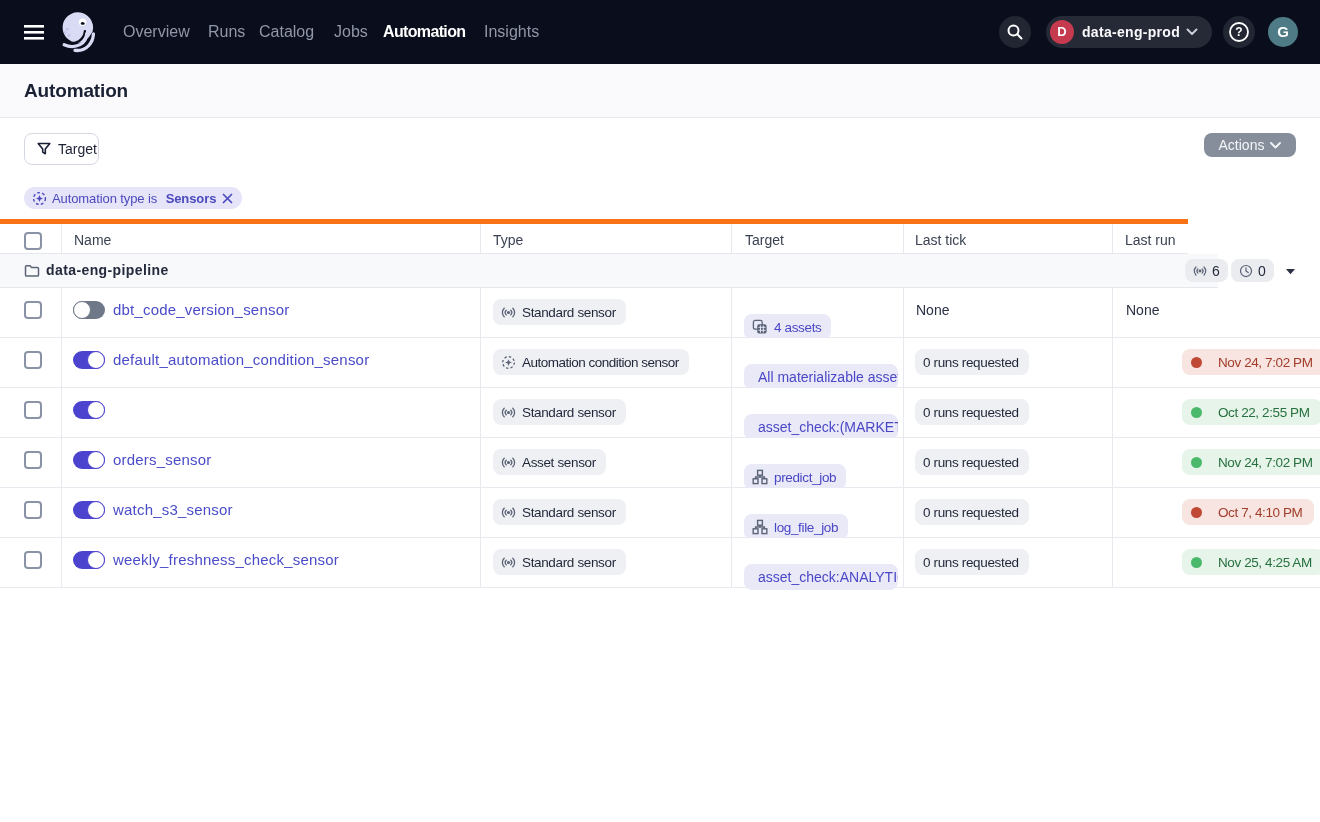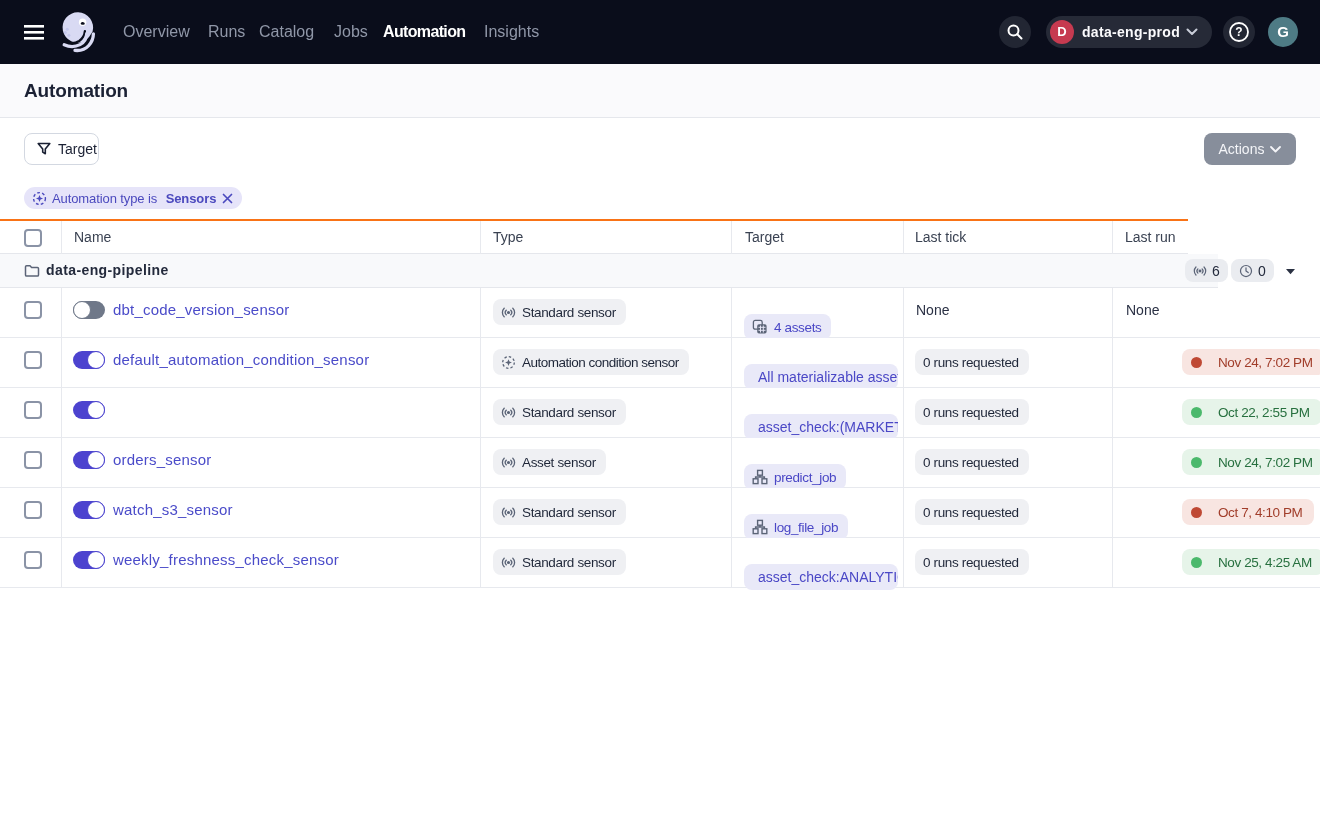--- a/index.html
+++ b/index.html
@@ -18,28 +18,28 @@
   .avatar { position:absolute; left:1268px; top:17px; width:30px; height:30px; border-radius:50%; background:#4E7B85; color:#fff; font-size:15px; font-weight:700; text-align:center; line-height:30px; }
 
   
   .pagehead { position:absolute; left:0; top:64px; width:1320px; height:54px; background:#FAFAFC; border-bottom:1px solid #E5E7EC; }
   .pagehead h1 { position:absolute; left:24px; top:0; height:54px; line-height:54px; font-size:19px; font-weight:700; letter-spacing:-0.15px; color:#1B2134; }
 
   
   .filterbtn { position:absolute; left:24px; top:133px; width:75px; height:32px; border:1px solid #D3D8E1; border-radius:8px; background:#fff; display:flex; align-items:center; padding-left:11px; gap:6px; font-size:14px; font-weight:500; color:#1B2134; }
   .searchbox { position:absolute; left:113px; top:133px; width:355px; height:32px; border:1px solid #D3D8E1; border-radius:8px; background:#fff; display:flex; align-items:center; padding-left:10px; gap:7px; }
   .searchbox span { color:#99A3B7; font-size:14px; }
-  .actionsbtn { position:absolute; left:1204px; top:133px; width:92px; height:32px; border-radius:8px; background:#878E9B; display:flex; align-items:center; justify-content:center; gap:6px; font-size:14px; font-weight:500; color:#F4F5F8; }
+  .actionsbtn { position:absolute; left:1204px; top:133px; width:92px; height:24px; border-radius:8px; background:#878E9B; display:flex; align-items:center; justify-content:center; gap:6px; font-size:14px; font-weight:500; color:#F4F5F8; }
 
   
   .ftag { position:absolute; left:24px; top:187px; height:22px; border-radius:11px; background:#E6E4F9; display:flex; align-items:center; padding:0 8px; gap:5px; font-size:13px; letter-spacing:-0.1px; color:#4B49BE; }
   .ftag b { font-weight:700; }
 
   
-  .thead { position:absolute; left:0; top:219px; width:1188px; height:35px; background:#fff; border-top:2px solid #f97316; border-bottom:1px solid #E5E7EC; }
+  .thead { position:absolute; left:0; top:219px; width:1188px; height:35px; background:#fff; border-top:5px solid #f97316; border-bottom:1px solid #E5E7EC; }
   .thead .lbl { position:absolute; top:0; height:33px; line-height:33px; font-size:14px; color:#3A4252; }
   .vsep { position:absolute; top:0; width:1px; background:#E7E9EE; }
   .grouprow { position:absolute; left:0; top:254px; width:1218px; height:34px; background:#F8F9FB; border-bottom:1px solid #E5E7EC;text-align:center; }
   .grouprow .gname { position:absolute; left:46px; top:0; height:33px; line-height:33px; font-size:14px; font-weight:700; letter-spacing:0.4px; color:#232A3C; }
   .gpill { position:absolute; top:5px; height:23px; border-radius:8px; background:#EAECF0; display:flex; align-items:center; padding:0 8px; gap:5px; font-size:14px; color:#232A3C; }
 
   .row { position:absolute; left:0; width:1320px; height:50px; background:#fff; border-bottom:1px solid #E7E9EE; }
   .checkbox { position:absolute; left:24px; top:13px; width:18px; height:18px; border:2px solid #8A93A6; border-radius:4px; background:#fff; }
   .toggle { position:absolute; left:73px; top:13px; width:32px; height:18px; border-radius:9px; }
   .toggle.on { background:#4C43CF; }

